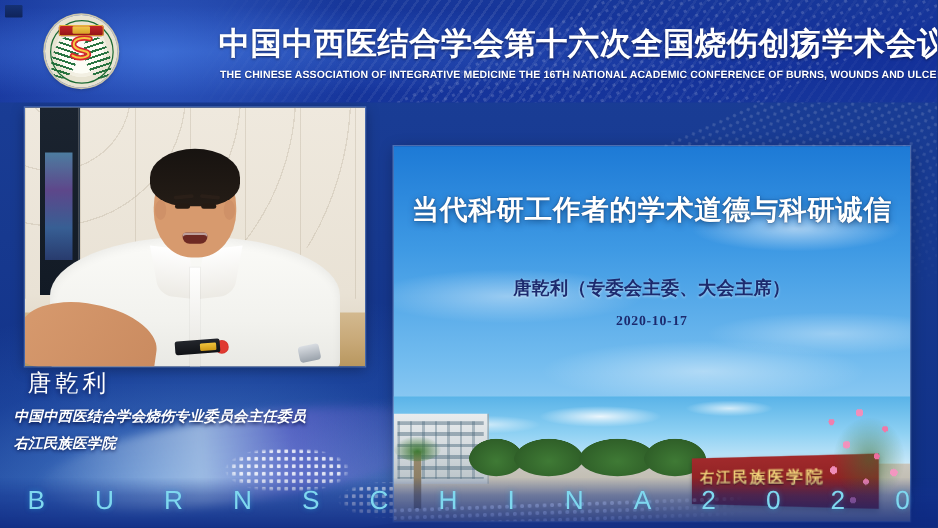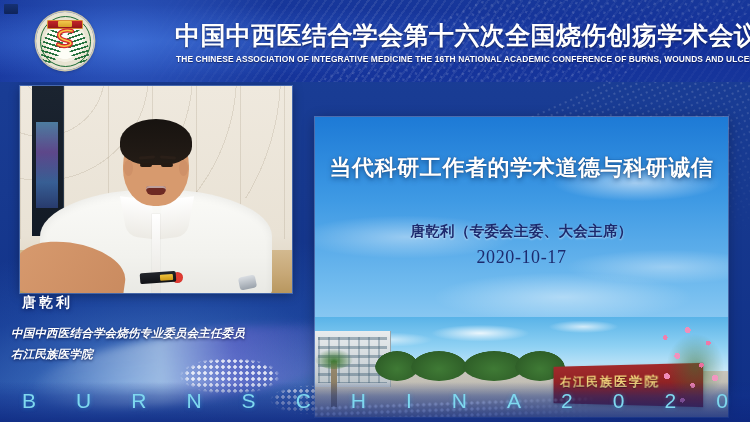--- a/index.html
+++ b/index.html
@@ -267,21 +267,21 @@
   #video-panel .watch {
     position:absolute; right:36px; bottom:4px; width:17px; height:13px;
     background:linear-gradient(180deg,#d9dde2,#9aa2ab); border-radius:3px;
     transform:rotate(-12deg);
   }
 
   
   #name-overlay { position:absolute; left:0; top:212px; width:300px; height:88px; }
   #speaker-name {
     position:absolute; left:22px; top:0px;
-    font-size:14px; font-weight:700; color:#ffffff; letter-spacing:3px;
+    font-size:19px; font-weight:400; color:#ffffff; letter-spacing:3px;
     text-shadow:0 1px 4px rgba(0,10,60,.75);
     font-family:"Liberation Sans","DejaVu Sans",sans-serif;
   }
   .speaker-sub {
     position:absolute; left:11px;
     font-size:11.5px; font-weight:700; color:#ffffff; letter-spacing:.2px;
     white-space:nowrap; text-shadow:0 1px 3px rgba(0,10,60,.8);
     font-family:"Liberation Sans","DejaVu Sans",sans-serif;
     font-style:italic;
   }
@@ -314,21 +314,21 @@
   }
   #slide-lines {
     position:absolute; left:0; right:0; top:102px; text-align:center;
   }
   #slide-lines .ln {
     color:#1c2a6e; font-weight:700; font-size:14.5px; line-height:24px;
     letter-spacing:.3px; text-shadow:0 1px 2px rgba(255,255,255,.55);
     font-family:"Liberation Sans","DejaVu Sans",sans-serif;
   }
   #slide-lines .date {
-    color:#1c2a6e; font-weight:400; font-size:18px; line-height:24px;
+    color:#1c2a6e; font-weight:700; font-size:11px; line-height:24px;
     letter-spacing:.6px; margin-top:2px;
     font-family:"Liberation Serif","DejaVu Serif",serif;
   }
 
   
   #campus {
     position:absolute; left:0; bottom:0; width:413px; height:100px;
     overflow:hidden;
     background:linear-gradient(180deg,#8fd0f2 0%, #b9e2f8 30%, #cfd3cc 55%, #b9b6ab 100%);
   }

